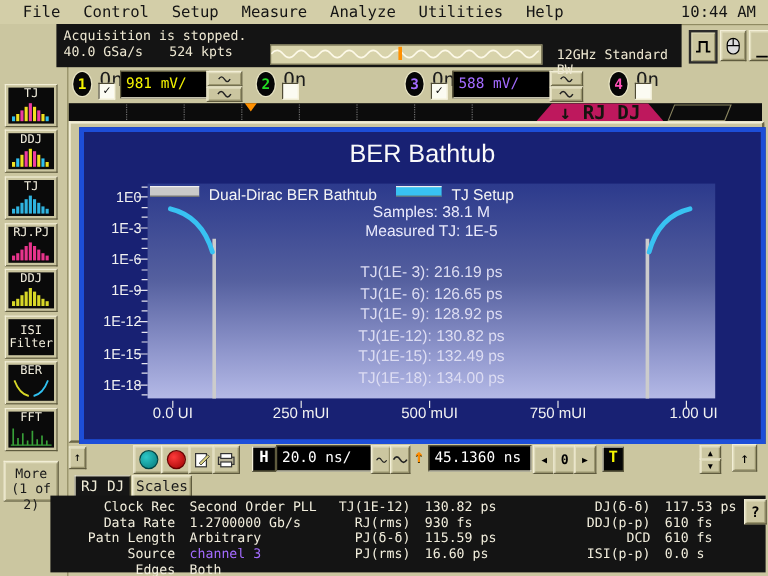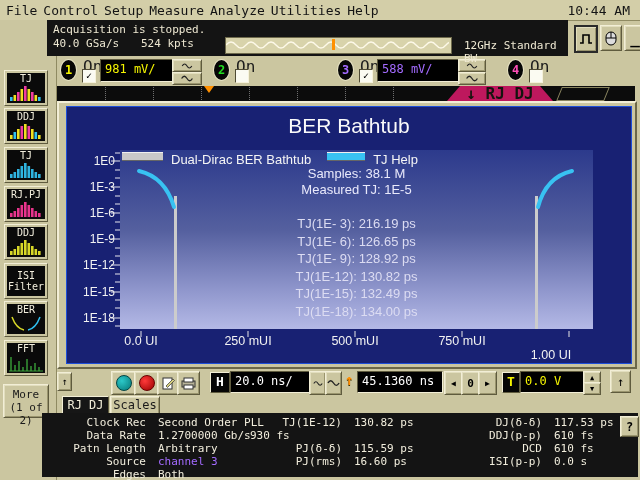--- a/index.html
+++ b/index.html
@@ -12,21 +12,21 @@
   .raised{background:#cbc6a0;border-top:1px solid #f2eed6;border-left:1px solid #f2eed6;
           border-right:1px solid #5f5b3e;border-bottom:1px solid #5f5b3e;
           box-shadow:inset 1px 1px 0 #e2debe, inset -1px -1px 0 #9a956e;}
   .field{background:#000;border-top:1px solid #5f5b3e;border-left:1px solid #5f5b3e;
          border-right:1px solid #f2eed6;border-bottom:1px solid #f2eed6;
          color:#fff;font-size:12px;line-height:19px;padding-left:4px;white-space:nowrap;overflow:hidden;}
 
   
   .menubar{left:0;top:0;width:640px;height:20px;background:#d3cea8;border-bottom:1px solid #8f8a62;
            display:flex;align-items:center;font-size:13px;color:#141414;}
-  .menubar span.mi{margin-left:6px;}
+  .menubar span.mi{margin-left:19px;}
   .menubar .clock{margin-left:auto;margin-right:10px;}
 
   
   .statuspanel{left:47px;top:20px;width:521px;height:36px;background:#141414;color:#eee8d2;font-size:11px;z-index:2;}
   .wavestrip{left:178px;top:17px;width:225px;height:15px;background:#d8d3ab;border:1px solid #6e6a4c;}
   .wavemarker{left:106px;top:1px;width:3px;height:11px;background:#ff9000;}
 
   .winbtn{width:20px;height:24px;display:flex;align-items:center;justify-content:center;}
 
   
@@ -44,21 +44,21 @@
   .sbtri{left:147px;top:0;width:0;height:0;border-left:5px solid transparent;border-right:5px solid transparent;border-top:7px solid #ff9000;}
   .sbtab{left:390px;top:0;width:106px;height:15px;background:#be185d;
          clip-path:polygon(13px 0,93px 0,106px 15px,0 15px);
          font-size:16px;font-weight:bold;color:#15150f;text-align:center;line-height:15px;}
   .sbghost{left:502px;top:1px;width:46px;height:12px;border:1px solid #8a8560;transform:skewX(-22deg);}
 
   
   .plotwin{left:57px;top:101px;width:580px;height:268px;background:#cbc6a0;
            border-top:2px solid #f2eed6;border-left:2px solid #f2eed6;
            border-right:2px solid #6b6748;border-bottom:2px solid #6b6748;box-sizing:border-box;}
-  .navy{left:7px;top:3px;width:564px;height:256px;background:#182173;border:1px solid #1d4ed8;box-sizing:content-box;}
+  .navy{left:7px;top:3px;width:564px;height:256px;background:#182173;border:4px solid #1d4ed8;box-sizing:content-box;}
   .grad{left:53px;top:43px;width:473px;height:179px;
         background:linear-gradient(180deg,#2c3a8c 0%,#55609f 45%,#8f96cc 78%,#b4b9e6 100%);}
   .ptitle{left:0;top:7px;width:564px;text-align:center;color:#fafafa;font-size:21px;font-family:"Liberation Sans",sans-serif;}
   .legend{left:55px;top:45px;display:flex;align-items:flex-start;gap:8px;color:#f5f5f5;
           font-size:13px;font-family:"Liberation Sans",sans-serif;}
   .sw{height:7px;border-top:1px solid #f0f0f0;border-bottom:1px solid #666;}
   .annA{left:53px;top:59px;width:473px;text-align:center;color:#e9e9fb;font-size:13px;line-height:16px;font-family:"Liberation Sans",sans-serif;}
   .annB{left:53px;top:108px;width:473px;text-align:center;color:#dcdcf2;font-size:13px;line-height:17.5px;font-family:"Liberation Sans",sans-serif;}
   .annA span,.annB span{display:block;}
   .yt{left:0;width:48px;text-align:right;color:#f2f2f2;font-size:12px;font-family:"Liberation Sans",sans-serif;line-height:12px;}
@@ -329,21 +329,21 @@
 
   <div class="a plotwin">
     <div class="a navy">
       <div class="a grad"></div>
       <div class="a ptitle">BER Bathtub</div>
 
       <div class="a legend">
         <span class="sw" style="width:41px;background:#c9c9c9;"></span>
         <span>Dual-Dirac BER Bathtub</span>
         <span class="sw" style="width:38px;background:#38c2f2;margin-left:8px;"></span>
-        <span>TJ Help</span>
+        <span>TJ Setup</span>
       </div>
 
       <div class="a annA">
         <span>Samples: 38.1 M</span>
         <span>Measured TJ: 1E-5</span>
       </div>
       <div class="a annB">
         <span>TJ(1E- 3): 216.19 ps</span>
         <span>TJ(1E- 6): 126.65 ps</span>
         <span>TJ(1E- 9): 128.92 ps</span>
@@ -357,21 +357,21 @@
       <span class="a yt" style="top:100px;">1E-6</span>
       <span class="a yt" style="top:126px;">1E-9</span>
       <span class="a yt" style="top:152px;">1E-12</span>
       <span class="a yt" style="top:179px;">1E-15</span>
       <span class="a yt" style="top:205px;">1E-18</span>
 
       <span class="a xt" style="left:74px;">0.0 UI</span>
       <span class="a xt" style="left:181px;">250 mUI</span>
       <span class="a xt" style="left:288px;">500 mUI</span>
       <span class="a xt" style="left:395px;">750 mUI</span>
-      <span class="a xt" style="left:484px;margin-top:14px;">1.00 UI</span>
+      <span class="a xt" style="left:508px;">1.00 UI</span>
 
       <svg class="a" style="left:0;top:0;" width="564" height="256" viewBox="0 0 564 256">
         <g stroke="#e6e6ee" stroke-width="1">
           <line x1="44" y1="54" x2="53" y2="54"></line>
             <line x1="44" y1="80" x2="53" y2="80"></line>
           <line x1="44" y1="106" x2="53" y2="106"></line>
             <line x1="44" y1="132" x2="53" y2="132"></line>
           <line x1="44" y1="158" x2="53" y2="158"></line>
             <line x1="44" y1="185" x2="53" y2="185"></line>
           <line x1="44" y1="211" x2="53" y2="211"></line>
@@ -446,21 +446,20 @@
       <span>◀</span>
     </div>
   <div class="a raised minibtn" style="left:461px;top:371px;width:17px;height:22px;font-size:11px;font-weight:bold;">
       <span>0</span>
     </div>
   <div class="a raised minibtn" style="left:478px;top:371px;width:17px;height:22px;font-size:8px;">
       <span>▶</span>
     </div>
 
   <div class="a badge" style="left:502px;top:372px;width:16px;height:19px;color:#f5f500;"><span>T</span></div>
-  <div class="a field" style="left:520px;top:371px;width:59px;height:20px;color:#f5f500;"><span>0.0 V</span></div>
   <div class="a raised minibtn" style="left:583px;top:371px;width:16px;height:11px;font-size:7px;">
       <span>▲</span>
     </div>
   <div class="a raised minibtn" style="left:583px;top:382px;width:16px;height:11px;font-size:7px;">
       <span>▼</span>
     </div>
   <div class="a raised minibtn" style="left:610px;top:370px;width:19px;height:21px;font-size:12px;">
       <span>↑</span>
     </div>
 
@@ -489,20 +488,21 @@
           <span class="mlabel" style="width:96px;">Edges</span>
           <span class="mval">Both</span>
         </div>
     </div>
     <div class="mgroup" style="left:196px;">
       <div class="mrow">
           <span class="mlabel" style="width:104px;">TJ(1E-12)</span>
           <span class="mval">130.82 ps</span>
         </div>
       <div class="mrow">
+          <span class="mlabel" style="width:104px;">RJ(rms)</span>
           <span class="mval">930 fs</span>
         </div>
       <div class="mrow">
           <span class="mlabel" style="width:104px;">PJ(δ-δ)</span>
           <span class="mval">115.59 ps</span>
         </div>
       <div class="mrow">
           <span class="mlabel" style="width:104px;">PJ(rms)</span>
           <span class="mval">16.60 ps</span>
         </div>

